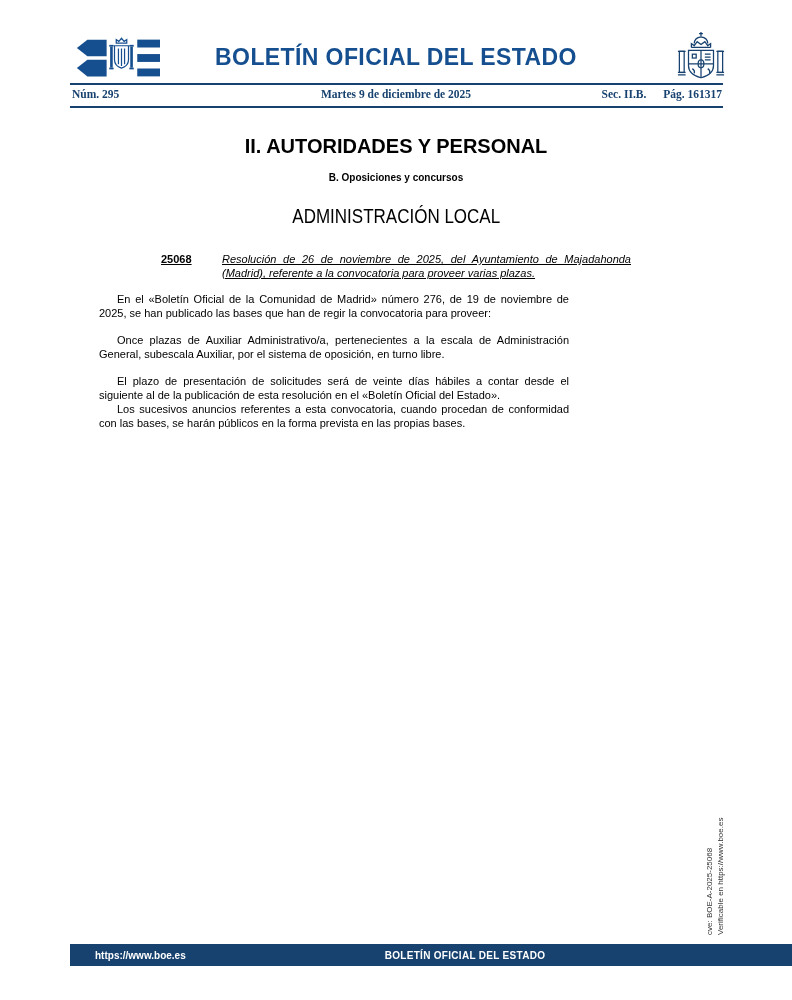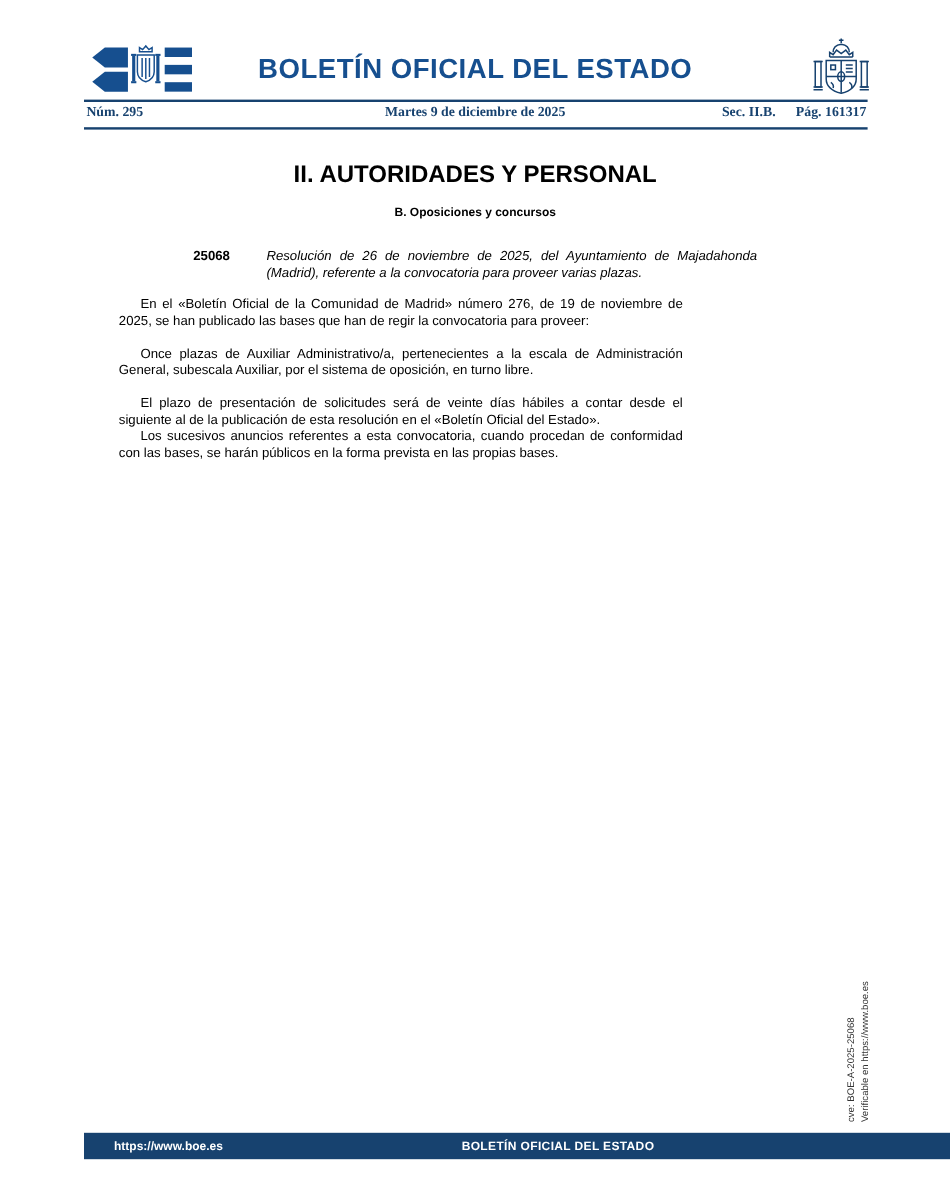--- a/index.html
+++ b/index.html
@@ -48,21 +48,21 @@
     font-size: 10px; font-weight: bold; color: #000;
   }
   .dept-wrap { margin-top: 22px; text-align: center; }
   .department-heading {
     display: inline-block;
     font-size: 20px; font-weight: 400;
     transform: scaleX(0.85); transform-origin: center;
     white-space: nowrap;
   }
   
-  .item { display: flex; margin: 24px 0 0 161px; width: 470px; }
+  .item { display: flex; margin: 24px 0 0 161px; width: 470px; text-decoration: underline; }
   .item-number { flex: 0 0 61px; font-size: 11px; font-weight: bold; line-height: 14px; }
   .item-summary {
     width: 409px; font-size: 11px; font-style: italic;
     line-height: 14px; text-align: justify;
   }
   
   .body-p {
     margin-left: 99px; width: 470px;
     font-size: 11px; line-height: 14px;
     text-align: justify; text-indent: 18px;
@@ -147,20 +147,23 @@
       <span>Sec. II.B.</span>
       <span class="pag">Pág. 161317</span>
     </span>
   </div>
 
   <div class="rule thick"></div>
 
   <main>
     <h2 class="section-heading">II. AUTORIDADES Y PERSONAL</h2>
     <h3 class="subsection-heading">B. Oposiciones y concursos</h3>
+    <div class="dept-wrap">
+      <h4 class="department-heading">ADMINISTRACIÓN LOCAL</h4>
+    </div>
 
     <div class="item">
       <span class="item-number">25068</span>
       <p class="item-summary">Resolución de 26 de noviembre de 2025, del Ayuntamiento de Majadahonda (Madrid), referente a la convocatoria para proveer varias plazas.</p>
     </div>
 
     <p class="body-p first gap">En el «Boletín Oficial de la Comunidad de Madrid» número 276, de 19 de noviembre de 2025, se han publicado las bases que han de regir la convocatoria para proveer:</p>
     <p class="body-p gap">Once plazas de Auxiliar Administrativo/a, pertenecientes a la escala de Administración General, subescala Auxiliar, por el sistema de oposición, en turno libre.</p>
     <p class="body-p">El plazo de presentación de solicitudes será de veinte días hábiles a contar desde el siguiente al de la publicación de esta resolución en el «Boletín Oficial del Estado».</p>
     <p class="body-p gap">Los sucesivos anuncios referentes a esta convocatoria, cuando procedan de conformidad con las bases, se harán públicos en la forma prevista en las propias bases.</p>

